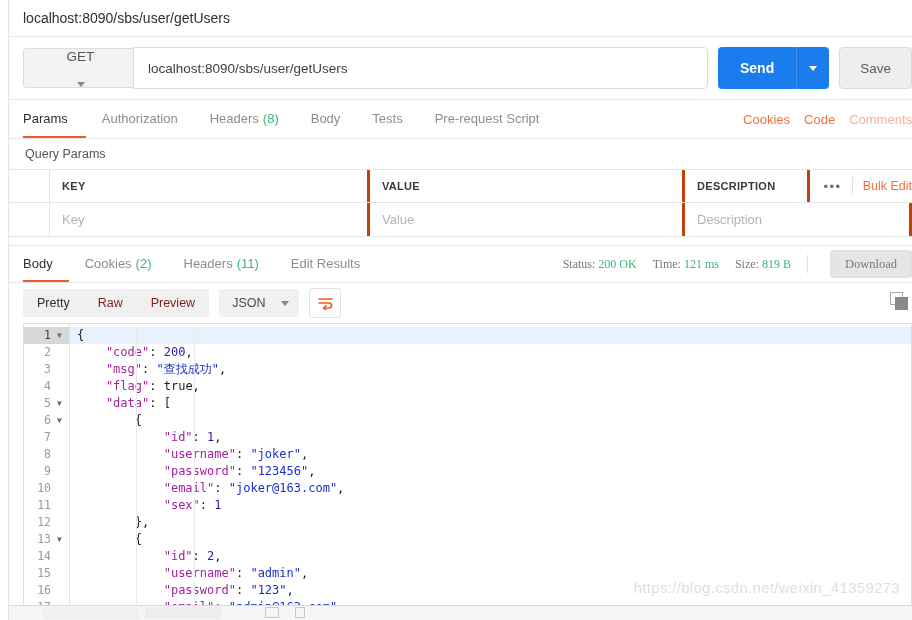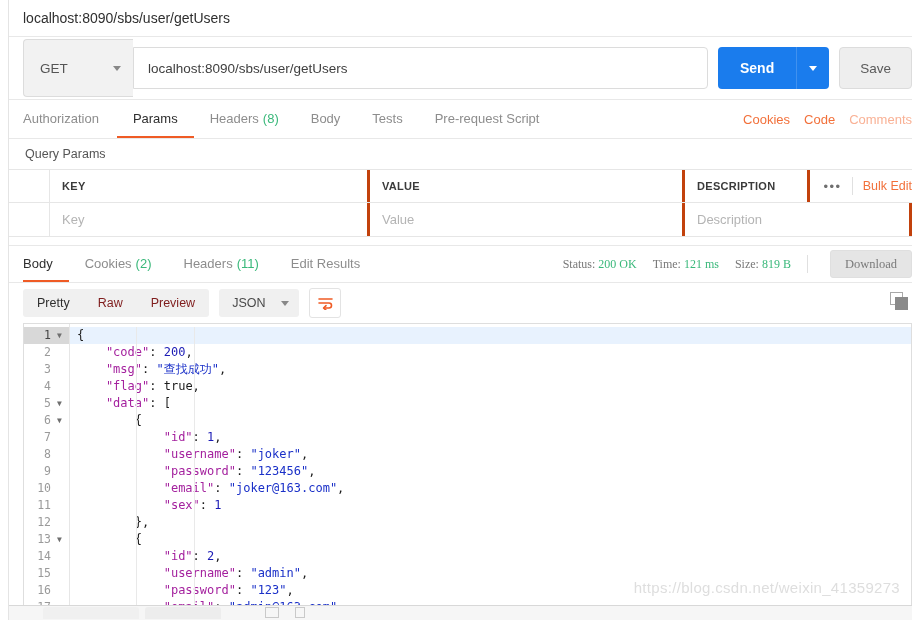--- a/index.html
+++ b/index.html
@@ -21,24 +21,24 @@
     padding:0 0 0 14px;border-bottom:1px solid #e8e8e8;background:#fff;
   }
   .req-title .txt{font-size:14px;color:#2f2f2f;font-weight:400;}
 
   
   .url-row{
     height:62px;flex:0 0 62px;display:flex;align-items:center;
     padding:0 0 0 14px;background:#fff;border-bottom:1px solid #e8e8e8;gap:0;
   }
   .method{
-    width:110px;height:58px;border:1px solid #dcdcdc;border-right:none;
+    width:110px;height:40px;border:1px solid #dcdcdc;border-right:none;
     border-radius:4px 0 0 4px;background:#f2f2f2;
     display:flex;align-items:center;justify-content:space-between;
-    padding:0 12px 0 16px;box-sizing:border-box;cursor:pointer;
+    padding:0 12px 0 16px;box-sizing:border-box;cursor:pointer;flex-direction:column;
   }
   .method .m-label{font-size:13.5px;color:#555;}
   .caret{width:0;height:0;border-left:4.5px solid transparent;border-right:4.5px solid transparent;border-top:5px solid #888;}
   .url-box{
     flex:1;min-width:0;height:42px;border:1px solid #dcdcdc;border-radius:0 4px 4px 0;
     background:#fff;display:flex;align-items:center;padding:0 14px;box-sizing:border-box;
     cursor:text;
   }
   .url-box .u-val{font-size:13.5px;color:#404040;white-space:nowrap;overflow:hidden;}
   .send-wrap{display:flex;margin-left:10px;flex:0 0 auto;}
@@ -193,25 +193,25 @@
       <div class="send-wrap">
         <button class="send-btn">Send</button>
         <div class="send-caret">
           <span class="caret"></span>
         </div>
       </div>
       <button class="save-btn">Save</button>
     </div>
 
     <div class="req-tabs">
-      <div class="tab">
-        <span>Authorization</span>
-      </div>
       <div class="tab active">
         <span>Params</span>
+      </div>
+      <div class="tab">
+        <span>Authorization</span>
       </div>
       <div class="tab">
         <span>Headers</span>
         <span class="cnt">(8)</span>
       </div>
       <div class="tab">
         <span>Body</span>
       </div>
       <div class="tab">
         <span>Tests</span>

